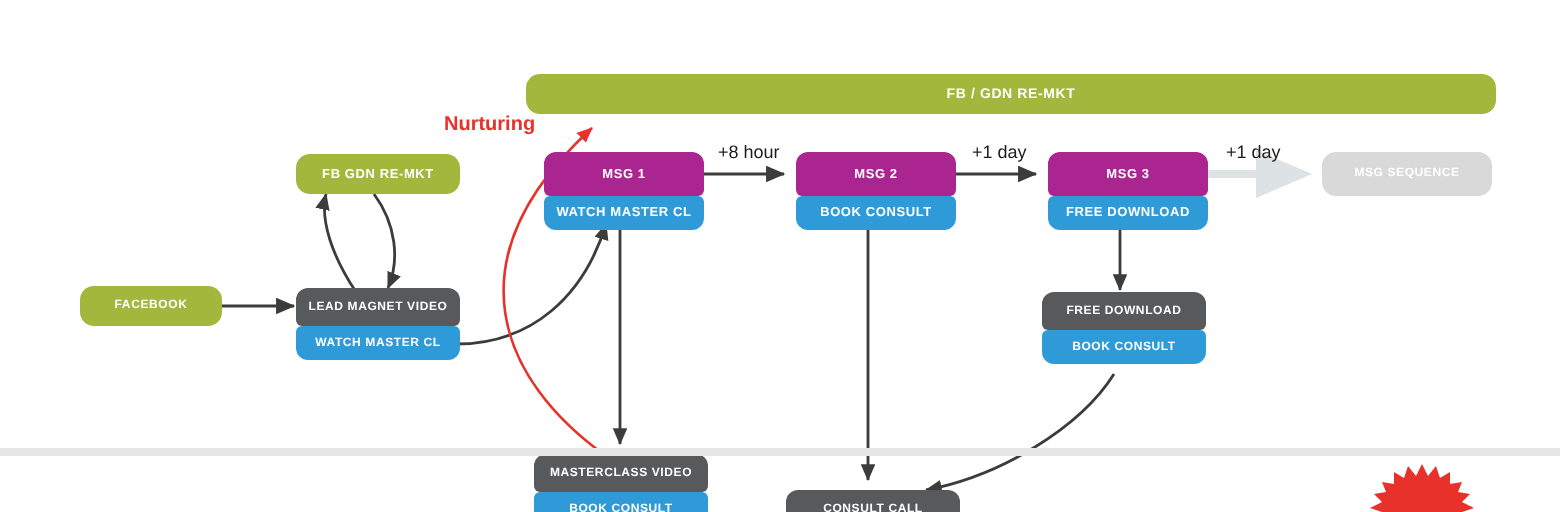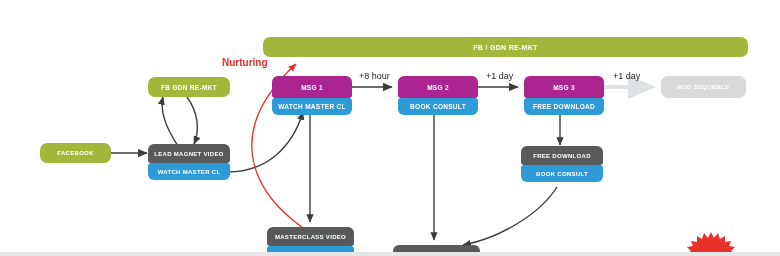--- a/index.html
+++ b/index.html
@@ -3,21 +3,21 @@
 <meta charset="utf-8">
 <style>
   html,body{margin:0;padding:0;}
   body{
     width:780px;height:256px;
     background:#ffffff;
     font-family:"Liberation Sans", sans-serif;
     overflow:hidden;
     position:relative;
   }
-  #canvas{position:absolute;inset:0;width:780px;height:256px;}
+  #canvas{position:absolute;inset:0;width:780px;height:228px;}
 
   .node{
     position:absolute;
     box-sizing:border-box;
     display:flex;align-items:center;justify-content:center;
     color:#ffffff;
     font-weight:700;
     letter-spacing:.3px;
     text-align:center;
     white-space:nowrap;

